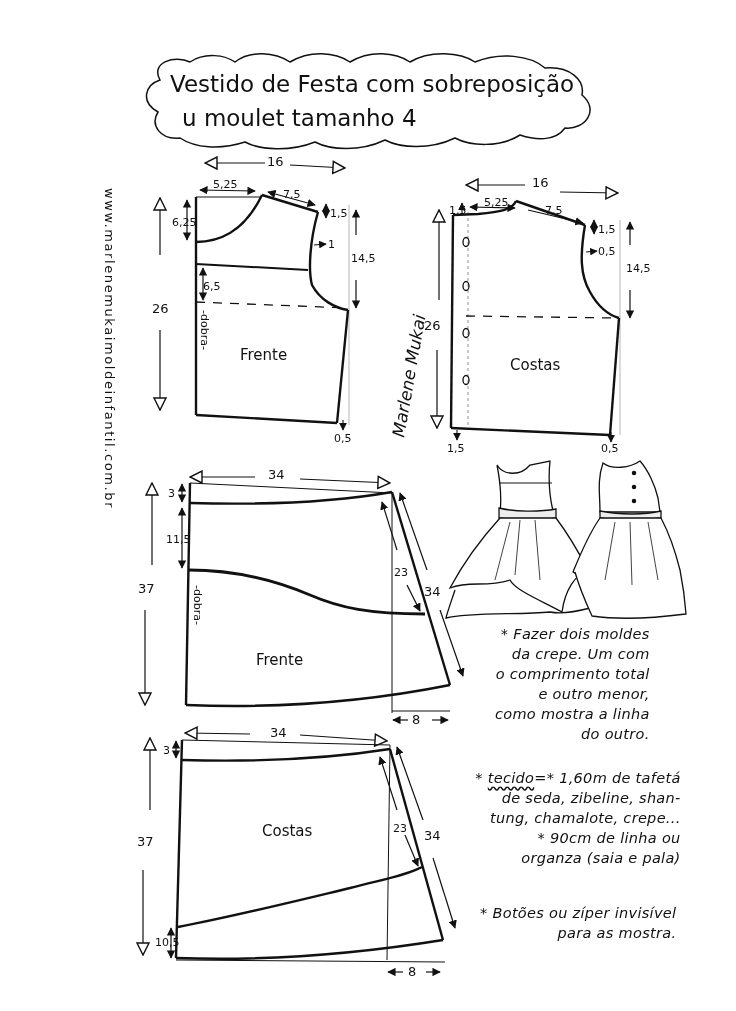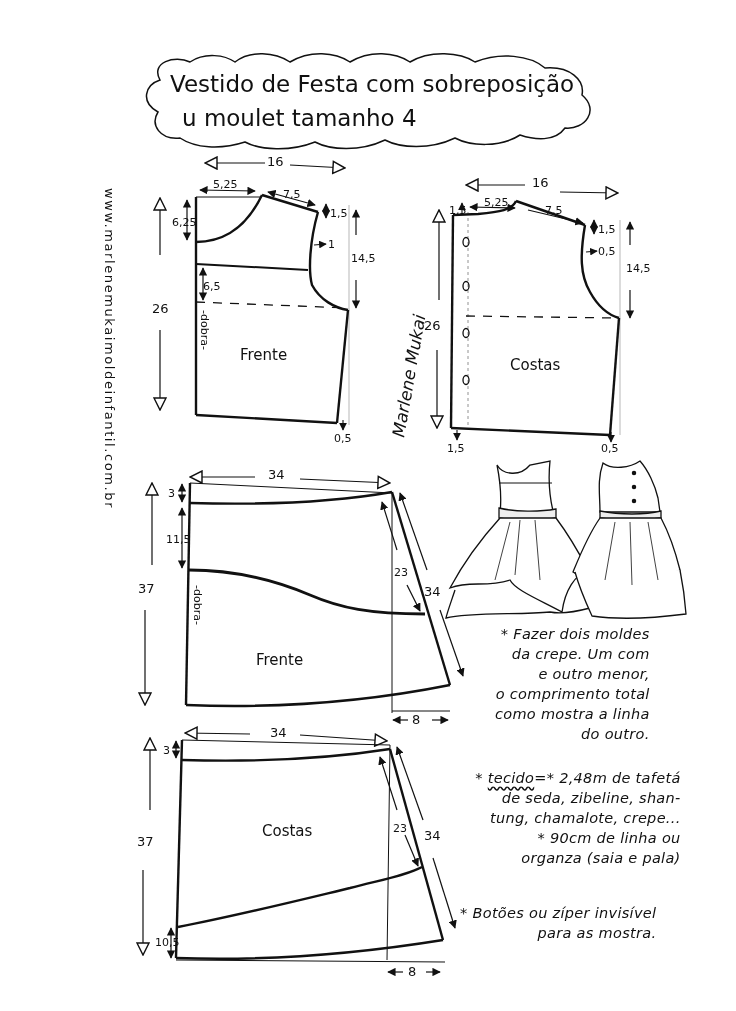--- a/index.html
+++ b/index.html
@@ -222,30 +222,30 @@
   </g>
 </svg>
 
 <div class="website">
   <span>www.marlenemukaimoldeinfantil.com.br</span>
 </div>
 
 <div class="note" style="left:487px; top:624px;">
   <span class="note-line">* Fazer dois moldes</span>
   <span class="note-line" style="padding-left:8px">da crepe. Um com</span>
+  <span class="note-line" style="padding-left:8px">o comprimento total</span>
   <span class="note-line" style="padding-left:8px">e outro menor,</span>
-  <span class="note-line" style="padding-left:8px">o comprimento total</span>
   <span class="note-line" style="padding-left:8px">como mostra a linha</span>
   <span class="note-line" style="padding-left:20px">do outro.</span>
 </div>
 
 <div class="note" style="left:470px; top:768px;">
-  <span class="note-line">* <span class="u-wavy">tecido</span><span>=* 2,48m de tafetá</span></span>
+  <span class="note-line">* <span class="u-wavy">tecido</span><span>=* 1,60m de tafetá</span></span>
   <span class="note-line" style="padding-left:20px">de seda, zibeline, shan-</span>
   <span class="note-line" style="padding-left:20px">tung, chamalote, crepe...</span>
   <span class="note-line" style="padding-left:20px">* 90cm de linha ou</span>
   <span class="note-line" style="padding-left:20px">organza (saia e pala)</span>
 </div>
 
-<div class="note" style="left:460px; top:903px;">
+<div class="note" style="left:480px; top:903px;">
   <span class="note-line">* Botões ou zíper invisível</span>
   <span class="note-line" style="padding-left:16px">para as mostra.</span>
 </div>
 
 </body></html>

